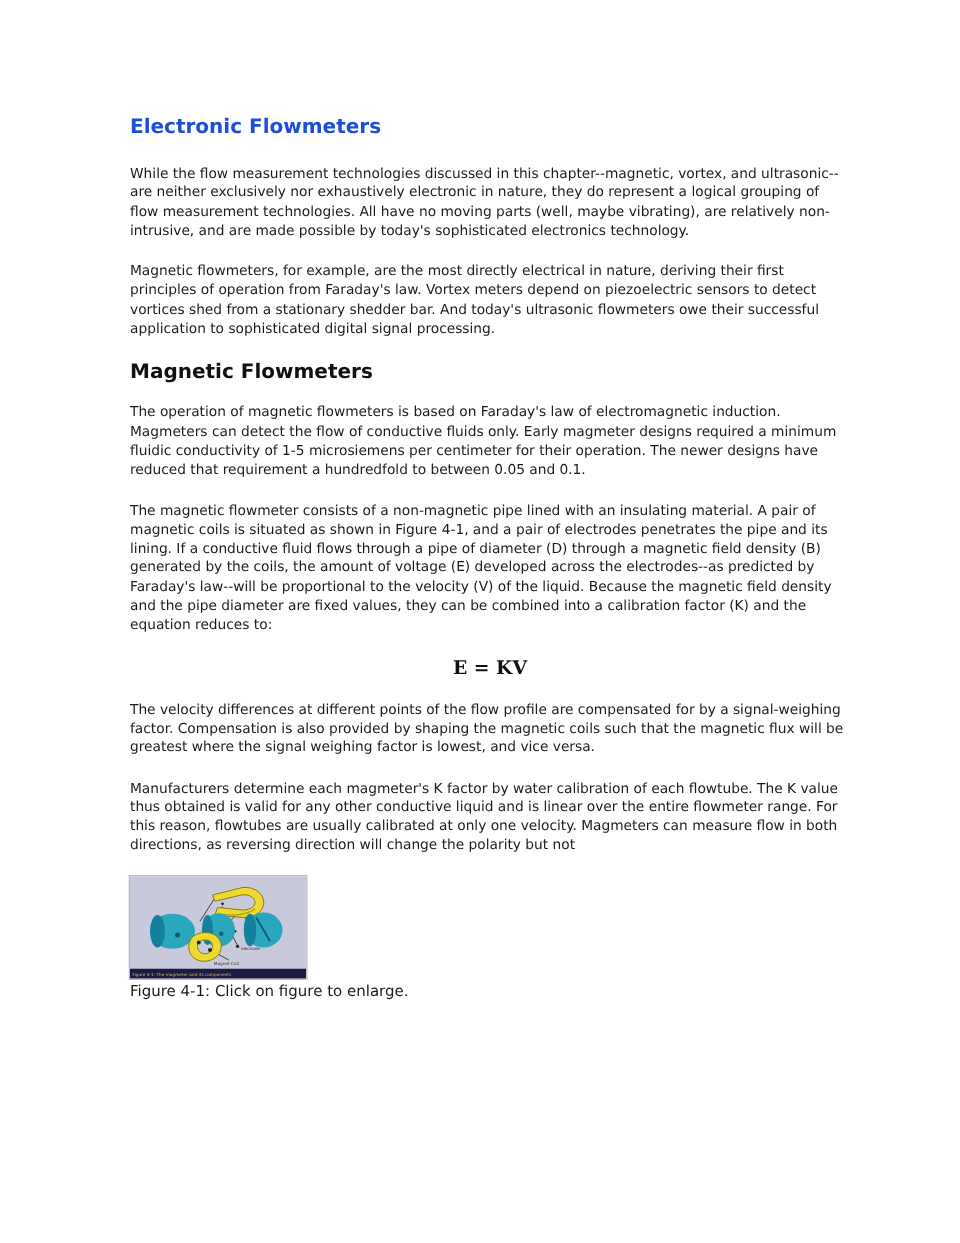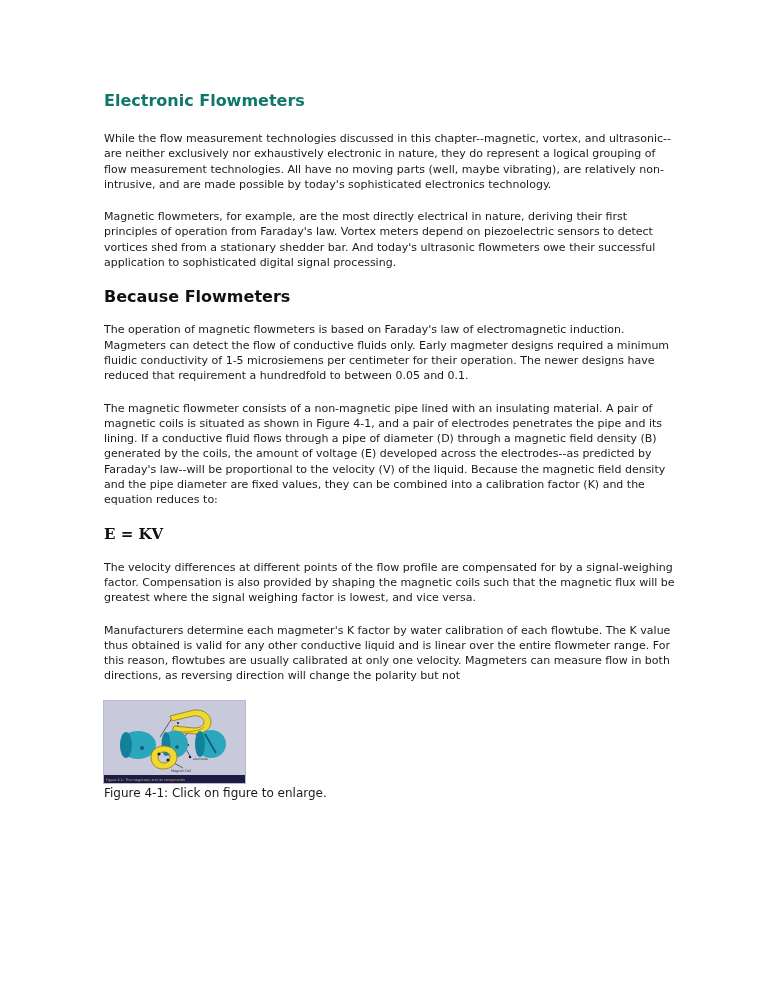--- a/index.html
+++ b/index.html
@@ -17,41 +17,42 @@
     left: 104px;
     top: 0;
     width: 576px;
   }
   h1.doc-title {
     margin-top: 91px;
     margin-bottom: 20px;
     font-size: 16px;
     line-height: 20px;
     font-weight: bold;
-    color: #0f766e;
+    color: #1d4ed8;
   }
   h2.section-heading {
     margin-top: 2px;
     margin-bottom: 15px;
     font-size: 16px;
     line-height: 20px;
     font-weight: bold;
     color: #111111;
   }
   p.body-text {
     font-size: 11px;
     line-height: 15.3px;
     margin-bottom: 17px;
     color: #1a1a1a;
   }
   .equation {
     font-family: "DejaVu Serif", "Liberation Serif", serif;
     font-weight: bold;
     font-size: 15px;
     line-height: 18px;
+    text-align: center;
     margin-bottom: 17px;
     color: #111111;
   }
   .figure-thumb {
     width: 141px;
     height: 82px;
     margin-top: 16px;
     margin-bottom: 3px;
     cursor: pointer;
     display: block;
@@ -69,21 +70,21 @@
 <body>
 
 <div class="content">
 
   <h1 class="doc-title">Electronic Flowmeters</h1>
 
   <p class="body-text">While the flow measurement technologies discussed in this chapter--magnetic, vortex, and ultrasonic--are neither exclusively nor exhaustively electronic in nature, they do represent a logical grouping of flow measurement technologies. All have no moving parts (well, maybe vibrating), are relatively non-intrusive, and are made possible by today's sophisticated electronics technology.</p>
 
   <p class="body-text">Magnetic flowmeters, for example, are the most directly electrical in nature, deriving their first principles of operation from Faraday's law. Vortex meters depend on piezoelectric sensors to detect vortices shed from a stationary shedder bar. And today's ultrasonic flowmeters owe their successful application to sophisticated digital signal processing.</p>
 
-  <h2 class="section-heading">Because Flowmeters</h2>
+  <h2 class="section-heading">Magnetic Flowmeters</h2>
 
   <p class="body-text">The operation of magnetic flowmeters is based on Faraday's law of electromagnetic induction. Magmeters can detect the flow of conductive fluids only. Early magmeter designs required a minimum fluidic conductivity of 1-5 microsiemens per centimeter for their operation. The newer designs have reduced that requirement a hundredfold to between 0.05 and 0.1.</p>
 
   <p class="body-text">The magnetic flowmeter consists of a non-magnetic pipe lined with an insulating material. A pair of magnetic coils is situated as shown in Figure 4-1, and a pair of electrodes penetrates the pipe and its lining. If a conductive fluid flows through a pipe of diameter (D) through a magnetic field density (B) generated by the coils, the amount of voltage (E) developed across the electrodes--as predicted by Faraday's law--will be proportional to the velocity (V) of the liquid. Because the magnetic field density and the pipe diameter are fixed values, they can be combined into a calibration factor (K) and the equation reduces to:</p>
 
   <div class="equation">E = KV</div>
 
   <p class="body-text">The velocity differences at different points of the flow profile are compensated for by a signal-weighing factor. Compensation is also provided by shaping the magnetic coils such that the magnetic flux will be greatest where the signal weighing factor is lowest, and vice versa.</p>
 
   <p class="body-text">Manufacturers determine each magmeter's K factor by water calibration of each flowtube. The K value thus obtained is valid for any other conductive liquid and is linear over the entire flowmeter range. For this reason, flowtubes are usually calibrated at only one velocity. Magmeters can measure flow in both directions, as reversing direction will change the polarity but not</p>

